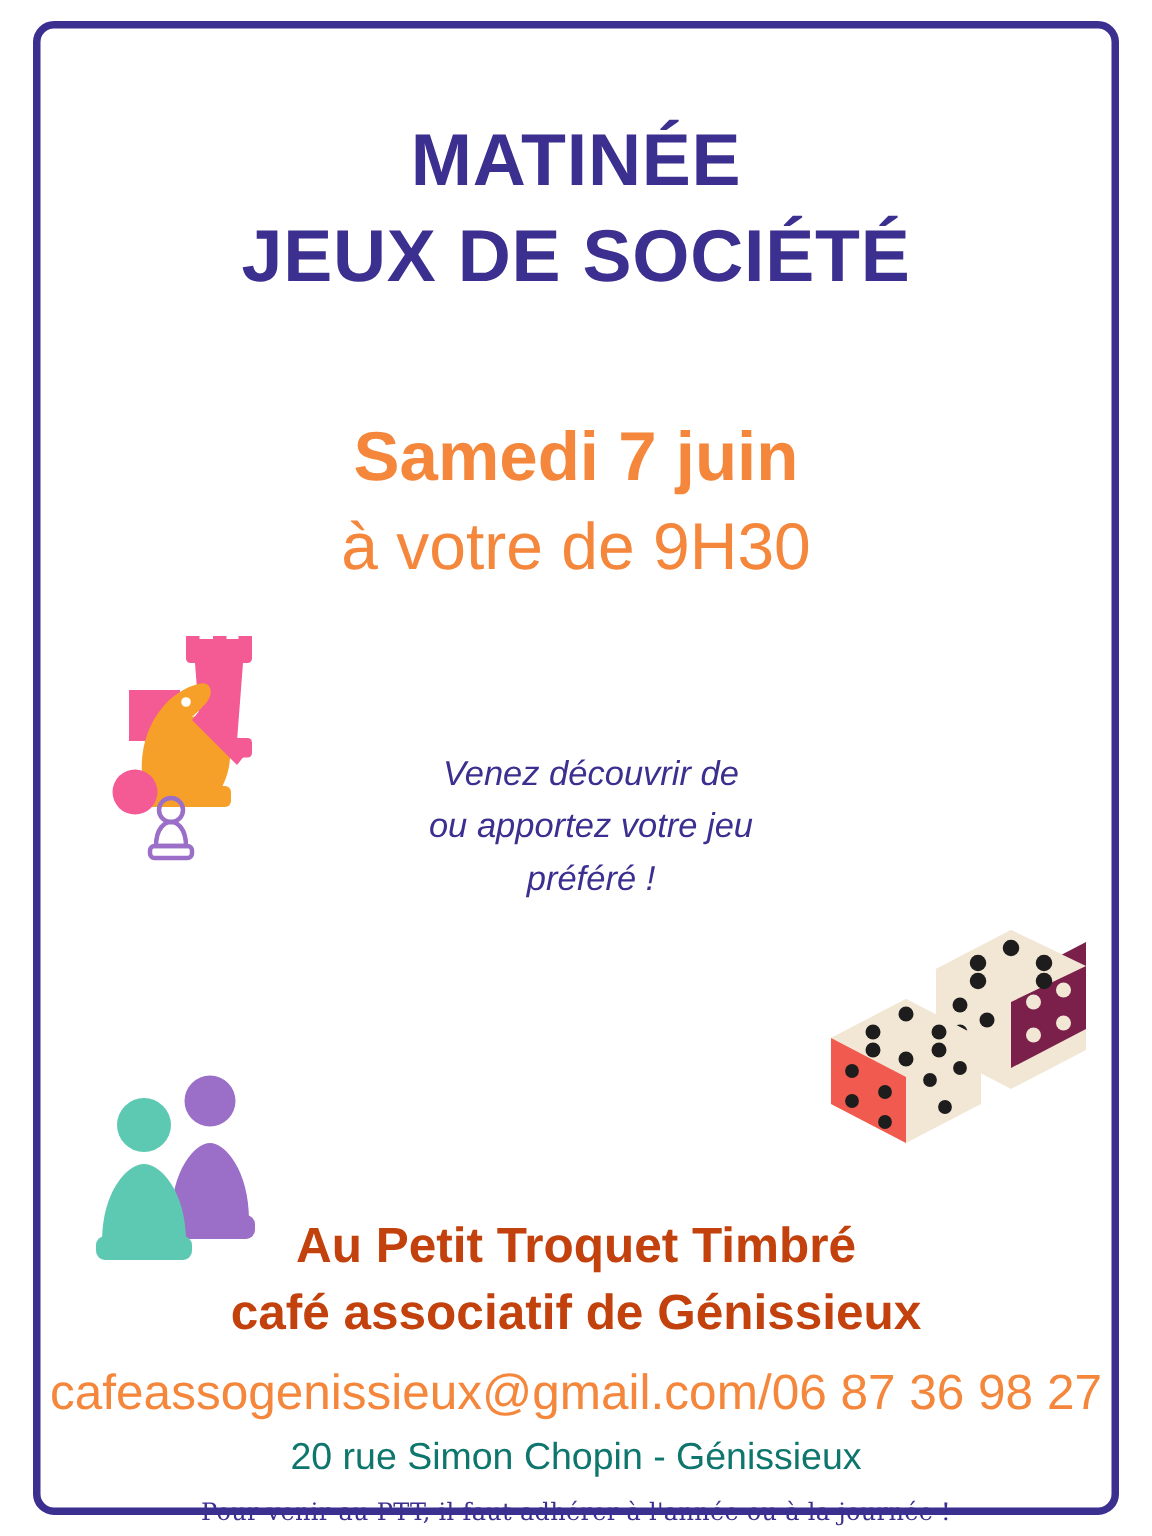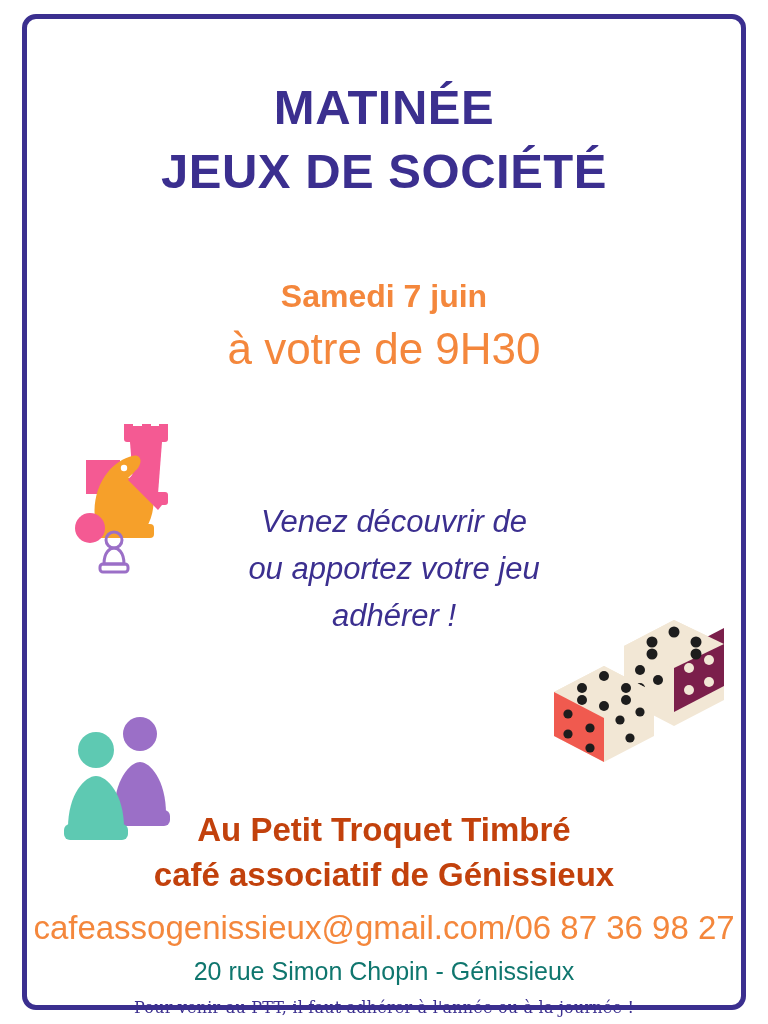--- a/index.html
+++ b/index.html
@@ -55,38 +55,38 @@
   }
   .date-block {
     position: absolute;
     left: 0;
     top: 278px;
     width: 768px;
   }
   .date-main {
     color: #f4873c;
     font-weight: bold;
-    font-size: 32px;
+    font-size: 46px;
     line-height: 1.15;
   }
   .date-sub {
     color: #f4873c;
     font-size: 44px;
     line-height: 1.25;
     margin-top: 6px;
   }
   .body-block {
     position: absolute;
     left: 0;
     top: 498px;
     width: 768px;
   }
   .body-text {
     color: #3b2f8f;
-    font-size: 31px;
+    font-size: 23px;
     font-style: italic;
     line-height: 1.52;
     margin-left: 20px;
   }
   .venue-block {
     position: absolute;
     left: 0;
     top: 808px;
     width: 768px;
   }
@@ -236,21 +236,21 @@
     </div>
 
     <div class="date-block">
       <div class="date-main">Samedi 7 juin</div>
       <div class="date-sub">à votre de 9H30</div>
     </div>
 
     <div class="body-block">
       <div class="body-text">Venez découvrir de</div>
       <div class="body-text">ou apportez votre jeu</div>
-      <div class="body-text">adhérer !</div>
+      <div class="body-text">préféré !</div>
     </div>
 
     <div class="venue-block">
       <div class="venue-name">Au Petit Troquet Timbré</div>
       <div class="venue-name">café associatif de Génissieux</div>
       <div class="contact">cafeassogenissieux@gmail.com/06 87 36 98 27</div>
       <div class="address">20 rue Simon Chopin - Génissieux</div>
       <div class="note">Pour venir au PTT, il faut adhérer à l'année ou à la journée !</div>
     </div>
 

